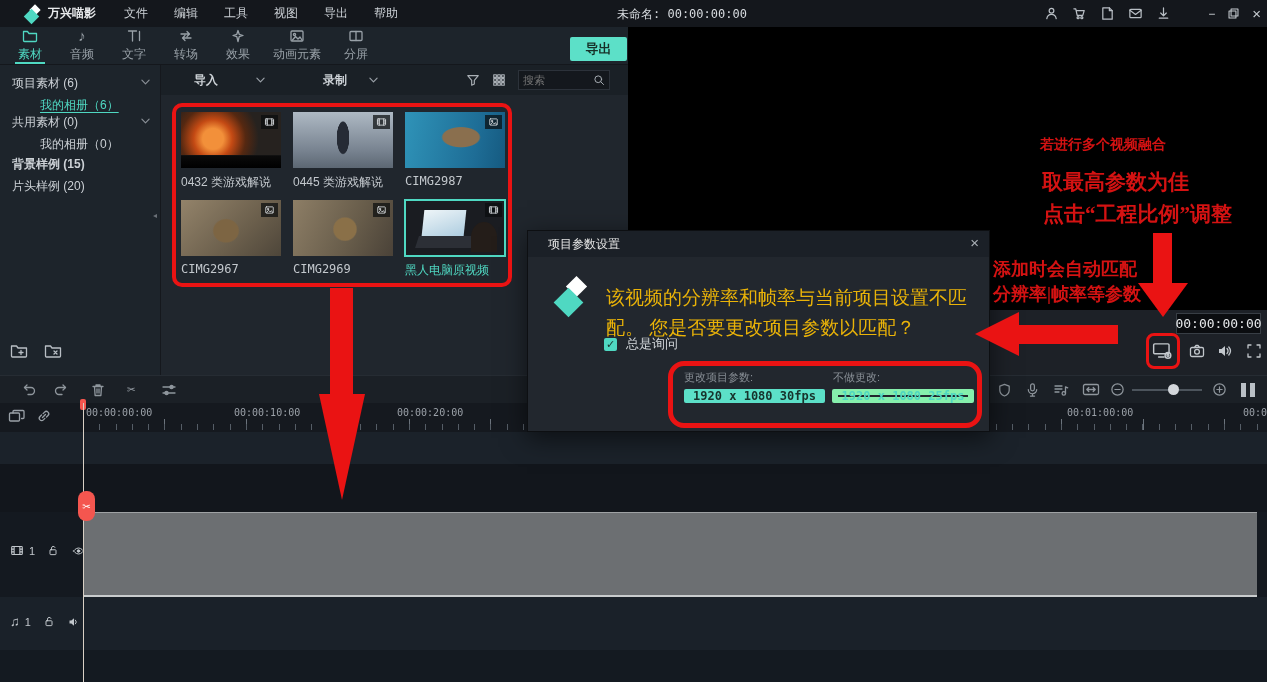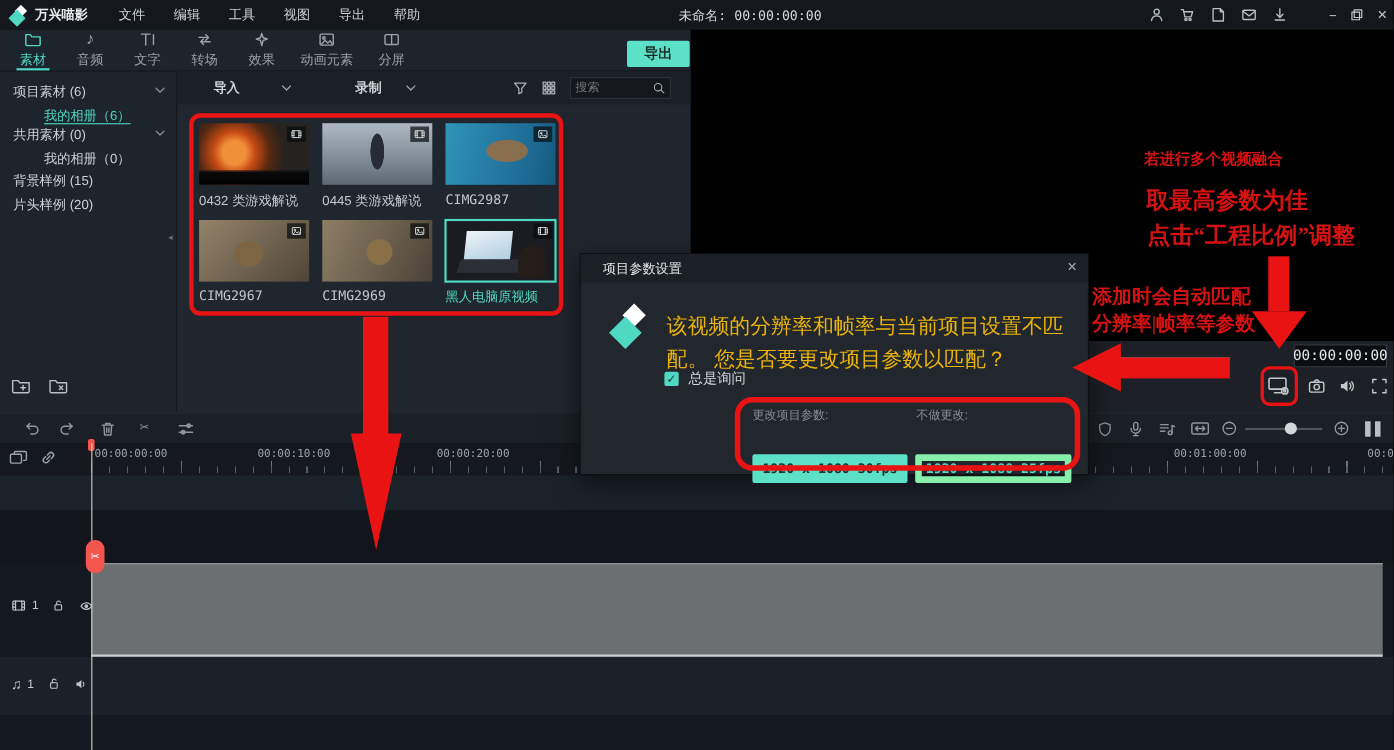--- a/index.html
+++ b/index.html
@@ -7,21 +7,21 @@
   #app {
     position:relative; width:1267px; height:682px; overflow:hidden;
     background:#0c0e11; font-family:"Liberation Sans","DejaVu Sans",sans-serif;
     color:#c9ced3; font-size:12px; -webkit-font-smoothing:antialiased;
   }
   .abs { position:absolute; }
   svg { display:block; stroke:currentColor; fill:none; stroke-width:1.3; stroke-linecap:round; stroke-linejoin:round; }
   .mono { font-family:"DejaVu Sans Mono","Liberation Mono",monospace; }
 
   
-  #titlebar { left:0; top:0; width:1267px; height:27px; background:#14171c; display:flex; align-items:center; }
+  #titlebar { left:0; top:0; width:1267px; height:27px; background:#14171c; display:flex; align-items:center;padding-left:16px; }
   .logo-diamonds { position:relative; width:18px; height:18px; margin-left:8px; }
   .logo-diamonds .d1 { position:absolute; width:8px; height:8px; background:#fff; transform:rotate(45deg); left:7px; top:1px; }
   .logo-diamonds .d2 { position:absolute; width:11px; height:11px; background:#4fd8c2; transform:rotate(45deg); left:2px; top:6px; }
   #app-name { font-weight:bold; color:#e8eaec; margin-left:6px; font-size:12px; }
   #menus { display:flex; gap:26px; margin-left:28px; color:#ccd1d6; }
   #menus span { cursor:default; }
   #project-title { position:absolute; left:617px; top:6px; color:#d6dade; }
   #tb-icons { position:absolute; right:96px; top:0; height:27px; display:flex; align-items:center; gap:13px; color:#b9bfc5; }
   #win-controls { position:absolute; right:6px; top:0; height:27px; display:flex; align-items:center; gap:12px; color:#c6cbd0; }
 
@@ -122,21 +122,21 @@
   #dlg-close { position:absolute; right:10px; top:3px; font-size:15px; color:#aab0b6; cursor:pointer; }
   #dlg-logo { position:absolute; left:26px; top:48px; width:40px; height:40px; }
   #dlg-logo .d1 { position:absolute; width:15px; height:15px; background:#fff; transform:rotate(45deg); left:15px; top:0; }
   #dlg-logo .d2 { position:absolute; width:21px; height:21px; background:#4fd8c2; transform:rotate(45deg); left:4px; top:13px; }
   #dlg-msg { position:absolute; left:78px; top:52px; width:372px; color:#eab308; font-size:19px; line-height:1.6; }
   #dlg-check { position:absolute; left:76px; top:104px; display:flex; align-items:center; gap:9px; cursor:pointer; }
   #dlg-check .box { width:13px; height:13px; background:#4fd8c2; border-radius:2px; color:#18332c; font-size:11px; font-weight:bold; display:flex; align-items:center; justify-content:center; }
   #dlg-check .clabel { color:#d3d7db; font-size:13px; }
   .dlg-grouplbl { position:absolute; top:139px; color:#878e95; font-size:11px; }
   #change-lbl { left:156px; } #keep-lbl { left:305px; }
-  .dlg-btn { position:absolute; top:158px; height:26px; display:flex; align-items:center; justify-content:center; font-family:"DejaVu Sans Mono","Liberation Mono",monospace; font-weight:bold; font-size:12px; cursor:pointer; border-radius:2px;margin-top:24px; }
+  .dlg-btn { position:absolute; top:158px; height:14px; display:flex; align-items:center; justify-content:center; font-family:"DejaVu Sans Mono","Liberation Mono",monospace; font-weight:bold; font-size:12px; cursor:pointer; border-radius:2px; }
   #btn-change { left:156px; width:141px; background:#5ce0c8; color:#17332c; }
   #btn-keep { left:304px; width:142px; background:transparent; border:6px solid #86efac; color:#4fd8c2; }
   .anno-text { position:absolute; color:#d41212; font-weight:bold; white-space:nowrap; z-index:20; font-family:"Liberation Serif","DejaVu Serif",serif; }
   #anno-l1 { left:1040px; top:136px; font-size:14px; }
   #anno-l2 { left:1042px; top:168px; font-size:21px; }
   #anno-l3 { left:1043px; top:200px; font-size:21px; }
   #anno-l4 { left:993px; top:257px; font-size:18px; }
   #anno-l5 { left:993px; top:282px; font-size:18px; }
   .red-box { position:absolute; border:4px solid #ea1313; z-index:20; pointer-events:none; }
   #box-thumbs { left:172px; top:103px; width:340px; height:184px; border-radius:10px; }
@@ -289,21 +289,21 @@
       <span class="lbl">共用素材 (0)</span>
       <span class="chev">
           <svg width="9" height="6" viewBox="0 0 10 6">
             <path d="M1 1l4 4 4-4"></path>
           </svg>
         </span>
     </div>
     <div class="side-row child" style="top:69px;">
       <span class="lbl">我的相册（0）</span>
     </div>
-    <div class="side-row" style="top:89px;">
+    <div class="side-row" style="top:89px;font-weight:bold;">
       <span class="lbl">背景样例 (15)</span>
     </div>
     <div class="side-row" style="top:111px;">
       <span class="lbl">片头样例 (20)</span>
     </div>
     <div id="side-folders">
       <span>
           <svg width="18" height="16" viewBox="0 0 18 16">
             <path d="M1.5 3h5l1.5 2h8.5v8a1 1 0 01-1 1h-13a1 1 0 01-1-1z"></path>
             <path d="M9 9.5h4M11 7.5v4"></path>

